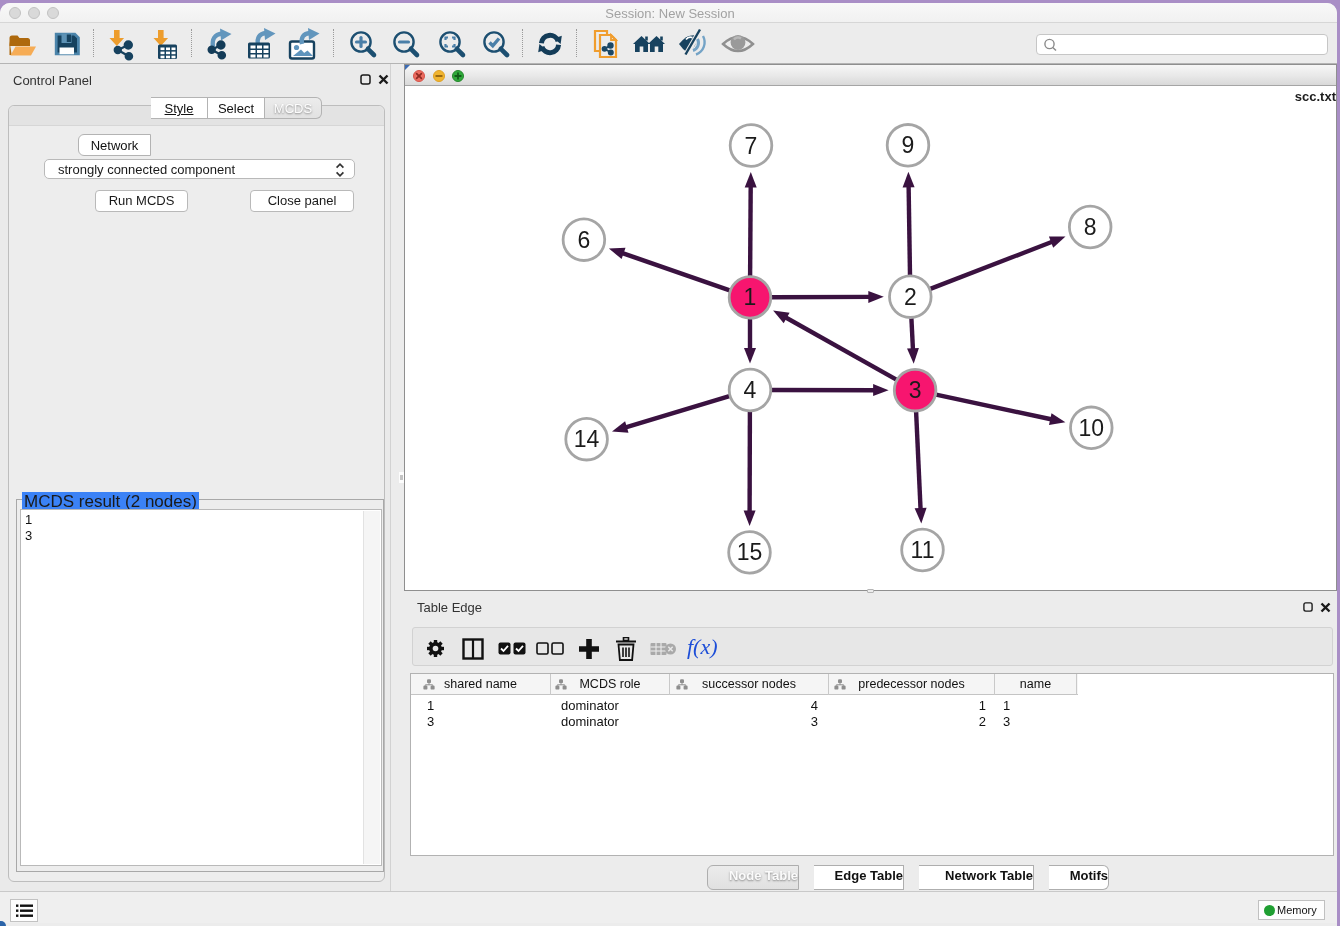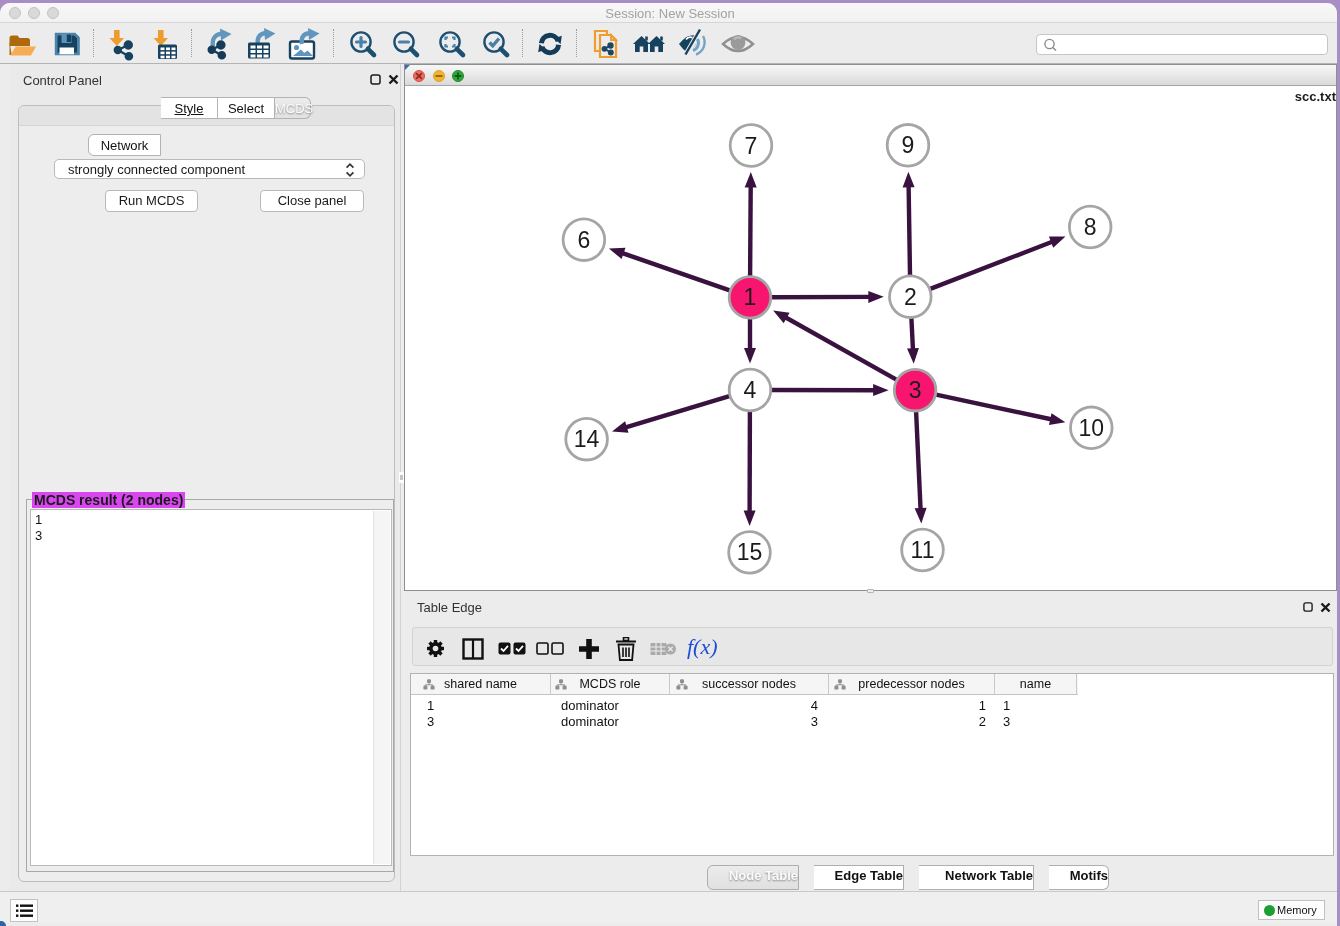--- a/index.html
+++ b/index.html
@@ -16,21 +16,21 @@
   font-size:13px; color:#a2a2a2; }
 
 #toolbar { position:absolute; left:0; top:20px; width:100%; height:41px;
   background:#ececec; border-bottom:1px solid #b4b4b4; }
 .sep { position:absolute; top:6px; height:28px; width:0;
   border-left:1px dotted #9a9a9a; }
 .tbi { position:absolute; top:4px; }
 #searchbox { position:absolute; left:1036px; top:11px; width:292px; height:21px;
   background:#fff; border:1px solid #c6c6c6; border-radius:4px; }
 
-#cp { position:absolute; left:10px; top:61px; width:391px; height:827px;
+#cp { position:absolute; left:0; top:61px; width:391px; height:827px;
   border-right:1px solid #d2d2d2; background:#eaeaea; }
 #cp-title { position:absolute; left:13px; top:9px; font-size:13px; color:#333; }
 #cp-pane { position:absolute; left:8px; top:41px; width:377px; height:777px;
   background:#ededed; border:1px solid #bdbdbd; border-radius:6px; }
 #cp-pane-strip { position:absolute; left:0; top:0; width:100%; height:20px;
   background:#e3e3e3; border-radius:6px 6px 0 0; border-bottom:1px solid #d6d6d6;}
 #tabs { position:absolute; left:78px; top:33px; height:22px; display:flex; }
 .tab { height:22px; font-size:13px; color:#111; background:#fff;
   border:1px solid #b3b3b3; border-left:none; text-align:center; line-height:21px; }
 .tab.first { border-left:1px solid #b3b3b3; border-radius:6px 0 0 6px;margin-top:37px; }
@@ -38,22 +38,22 @@
   text-shadow:0 1px 2px rgba(110,110,110,.8); border-radius:0 6px 6px 0; }
 #opt-label { position:absolute; left:0; top:74px; width:400px; text-align:center;
   font-size:13px; color:#1a1a1a; }
 #dropdown { position:absolute; left:44px; top:95px; width:311px; height:20px;
   background:#fff; border:1px solid #b9b9b9; border-radius:5px;
   font-size:13px; color:#1a1a1a; line-height:19px; padding-left:13px; }
 .btn { position:absolute; height:22px; background:#fff; border:1px solid #b9b9b9;
   border-radius:4px; font-size:13px; color:#1a1a1a; text-align:center; line-height:20px; }
 #groupbox { position:absolute; left:16px; top:435px; width:368px; height:373px;
   border:1px solid #a8a8a8; }
-#gb-label { position:absolute; left:5px; top:-8px; background:#d946ef;
-  font-size:14px; color:#1a1a1a; padding:0 2px;font-weight:bold; }
+#gb-label { position:absolute; left:5px; top:-8px; background:#3b82f6;
+  font-size:17px; color:#1a1a1a; padding:0 2px; }
 #gb-text { position:absolute; left:3px; top:9px; width:362px; height:357px;
   background:#fff; border:1px solid #b9b9b9; font-size:13px; color:#111; }
 #gb-scroll { position:absolute; right:1px; top:1px; width:17px; bottom:1px;
   background:#f5f5f5; border-left:1px solid #e2e2e2; }
 
 #net { position:absolute; left:404px; top:61px; width:933px; height:527px;
   border:1px solid #8f8f8f; background:#fff; }
 #net-title { position:absolute; left:0; top:0; width:100%; height:21px;
   background:linear-gradient(#f7f7f7 0%,#e8e8e8 55%,#d9d9d9 100%);
   border-bottom:1px solid #a5a5a5; }
@@ -269,21 +269,21 @@
     <svg style="position:absolute; left:378px; top:10px;" width="11" height="11" viewBox="0 0 11 11">
       <path d="M1.5 1.5 L9.5 9.5 M9.5 1.5 L1.5 9.5" stroke="#1a1a1a" stroke-width="2.4"></path>
     </svg>
     <div id="cp-pane">
         <div id="cp-pane-strip"></div>
       </div>
     <div id="tabs">
       <div class="tab first" style="width:73px;">Network</div>
       <div class="tab" style="width:57px;text-decoration:underline;">Style</div>
       <div class="tab" style="width:57px;">Select</div>
-      <div class="tab sel" style="width:36px;">MCDS</div>
+      <div class="tab sel" style="width:57px;">MCDS</div>
     </div>
     <div id="dropdown">strongly connected component
       <svg style="position:absolute; right:9px; top:3px;" width="10" height="14" viewBox="0 0 10 14">
         <path d="M1.6 4.6 L5 1.2 L8.4 4.6" fill="none" stroke="#333" stroke-width="1.7"></path>
         <path d="M1.6 9.4 L5 12.8 L8.4 9.4" fill="none" stroke="#333" stroke-width="1.7"></path>
       </svg>
     </div>
     <div class="btn" style="left:95px; top:126px; width:93px;">Run MCDS</div>
     <div class="btn" style="left:202px; top:126px; width:104px;margin-left:48px;">Close panel</div>
     <div id="groupbox">

